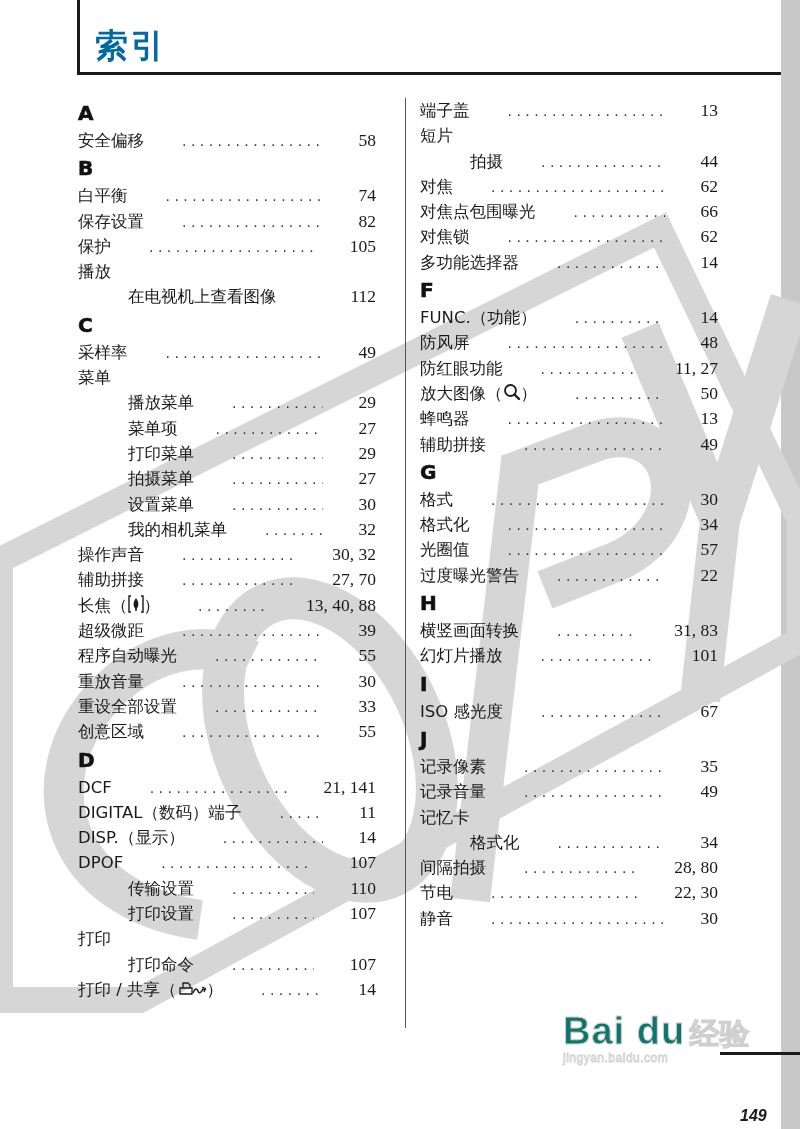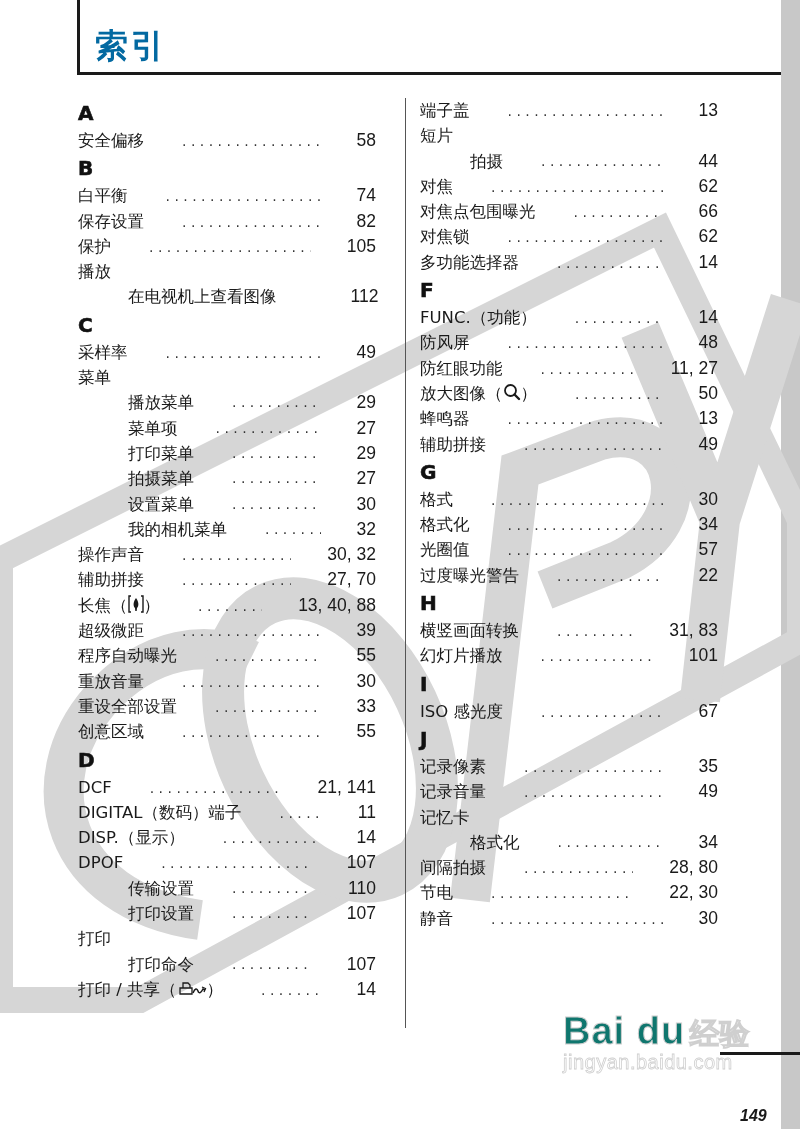--- a/index.html
+++ b/index.html
@@ -37,32 +37,32 @@
   }
   .section-letter {
     font-family:"DejaVu Sans", sans-serif; font-weight:900;
     font-size:20px; line-height:30px; height:30px; color:#111;
     -webkit-text-stroke:0.6px #111;
   }
   .entry {
     display:flex; align-items:baseline; font-size:16.5px;
     line-height:25.3px; height:25.3px; white-space:nowrap;gap:32px;
   }
-  .entry.sub { padding-left:50px;align-items:flex-end; }
+  .entry.sub { padding-left:50px; }
   .entry .term { flex:0 0 auto; padding-right:6px; }
   .entry .leader {
     flex:1 1 auto; overflow:hidden; color:#333;
     letter-spacing:4.2px; font-size:14px;
   }
   .entry .leader::before {
     content:". . . . . . . . . . . . . . . . . . . . . . . . . . . . . . . . . . . . . . . . ";
     letter-spacing:0px;
   }
   .entry .page {
-    flex:0 0 auto; padding-left:4px; font-family:Liberation Sans, sans-serif;
+    flex:0 0 auto; padding-left:4px; font-family:Liberation Serif, serif;
     font-size:17.5px;
   }
   .entry.noleader .leader { visibility:hidden; }
   .icon-inline {
     display:inline-block; vertical-align:-2px;
   }
   .footer-rule {
     position:absolute; left:720px; top:1052px; width:80px; height:3px;
     background:#1a1a1a; z-index:2;
   }
@@ -71,21 +71,21 @@
     font-family:"Liberation Sans", sans-serif; font-weight:bold; font-style:italic;
     font-size:16px; color:#1a1a1a; z-index:2;margin-top:48px;
   }
   .baidu-logo {
     position:absolute; left:563px; top:1010px; z-index:1;
     color:#e2e2e2; font-family:"Liberation Sans", sans-serif;
   }
   .baidu-logo .brand { font-size:38px; font-weight:bold; letter-spacing:1px;
     -webkit-text-stroke:1px #cfcfcf; color:#0f766e; }
   .baidu-logo .cn { font-size:30px; font-weight:bold; -webkit-text-stroke:1px #cfcfcf; color:#fff; }
-  .baidu-logo .url { display:block; font-size:20px; margin-top:-4px; letter-spacing:0.5px;
+  .baidu-logo .url { display:block; font-size:12px; margin-top:-4px; letter-spacing:0.5px;
     -webkit-text-stroke:0.8px #cfcfcf; color:#fff; }
 </style>
 </head>
 <body>
 
 <div class="side-tab"></div>
 
 <svg class="watermark" viewBox="0 0 800 1129" xmlns="http://www.w3.org/2000/svg">
   <g fill="none" stroke="#d6d6d6" stroke-linejoin="miter">
 

